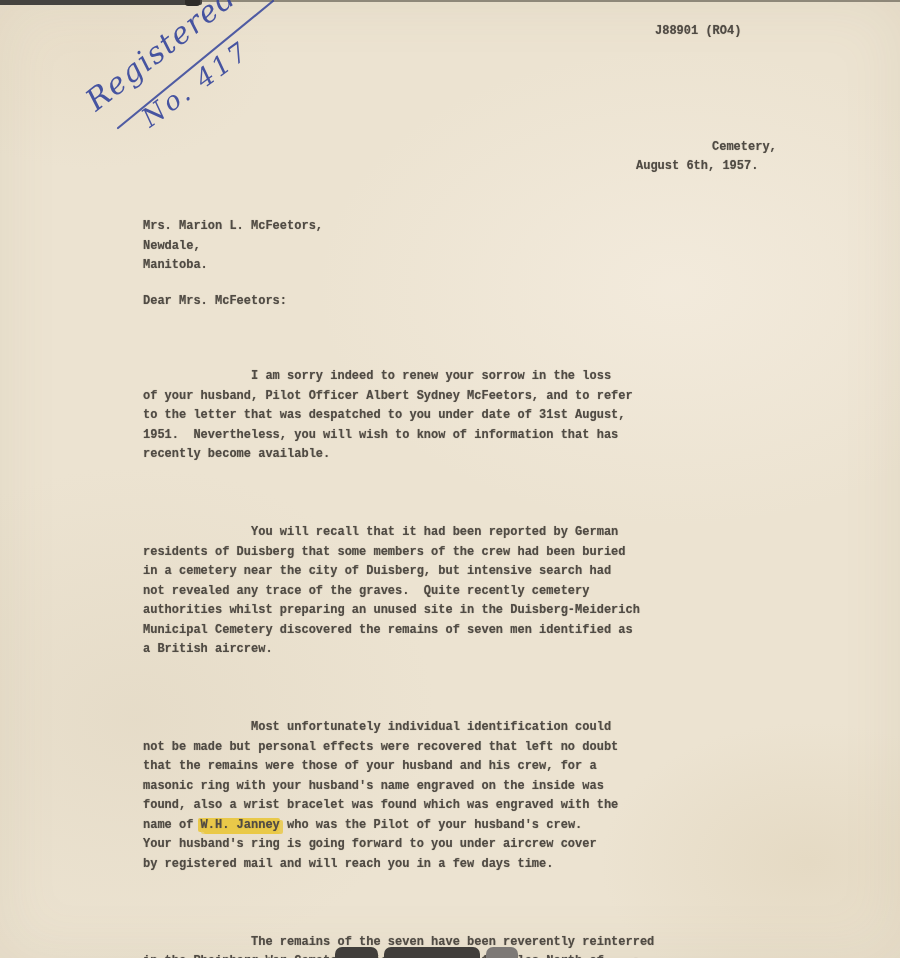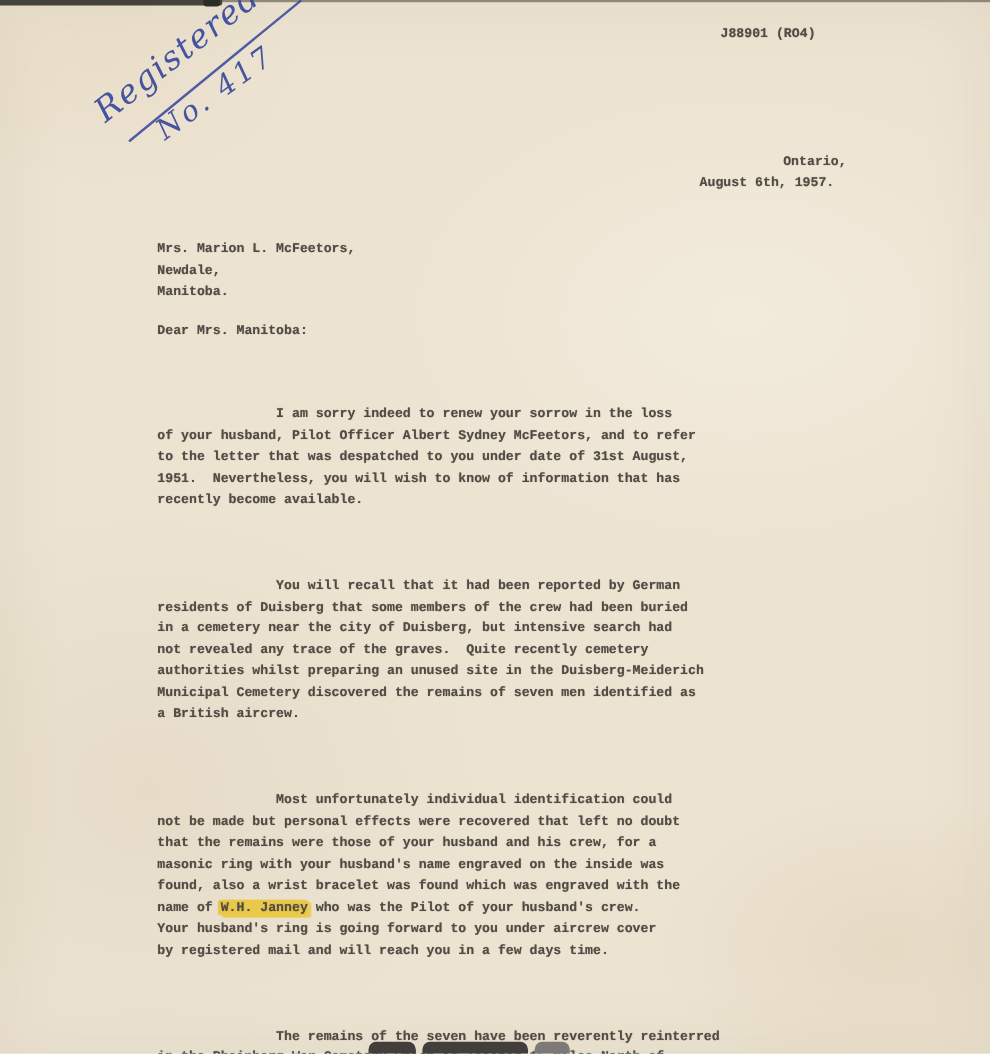--- a/index.html
+++ b/index.html
@@ -98,28 +98,28 @@
   <div class="scan-strip-blob"></div>
 
   <svg class="handwriting-svg" width="340" height="175" viewBox="0 0 340 175">
     <line x1="118" y1="128" x2="273" y2="1" stroke="#35459c" stroke-width="2.2" stroke-linecap="round" opacity="0.85"></line>
     <text x="96" y="112" font-size="30" letter-spacing="1.5" transform="rotate(-38 96 112)">Registered</text>
     <text x="150" y="128" font-size="26" letter-spacing="3" transform="rotate(-36 150 128)">No. 417</text>
   </svg>
 
   <div class="typewriter ref-number">J88901 (RO4)</div>
 
-  <div class="typewriter dateline-place">Ontario,</div>
+  <div class="typewriter dateline-place">Cemetery,</div>
   <div class="typewriter dateline-date">August 6th, 1957.</div>
 
   <div class="typewriter address-block">Mrs. Marion L. McFeetors,
 Newdale,
 Manitoba.</div>
 
-  <div class="typewriter salutation">Dear Mrs. Manitoba:</div>
+  <div class="typewriter salutation">Dear Mrs. McFeetors:</div>
 
   <div class="typewriter letter-body">
     <p>               I am sorry indeed to renew your sorrow in the loss
 of your husband, Pilot Officer Albert Sydney McFeetors, and to refer
 to the letter that was despatched to you under date of 31st August,
 1951.  Nevertheless, you will wish to know of information that has
 recently become available.</p>
     <p>               You will recall that it had been reported by German
 residents of Duisberg that some members of the crew had been buried
 in a cemetery near the city of Duisberg, but intensive search had

